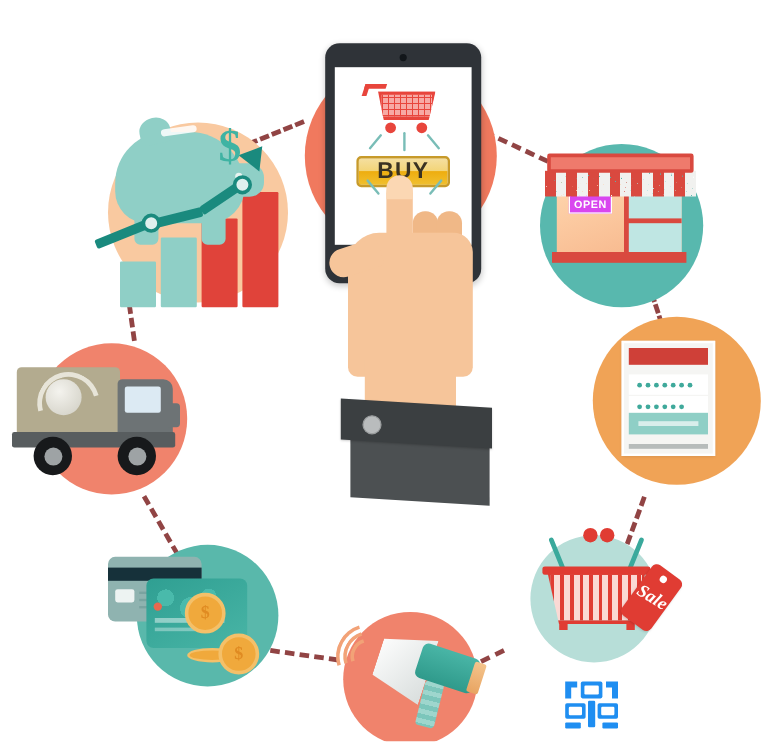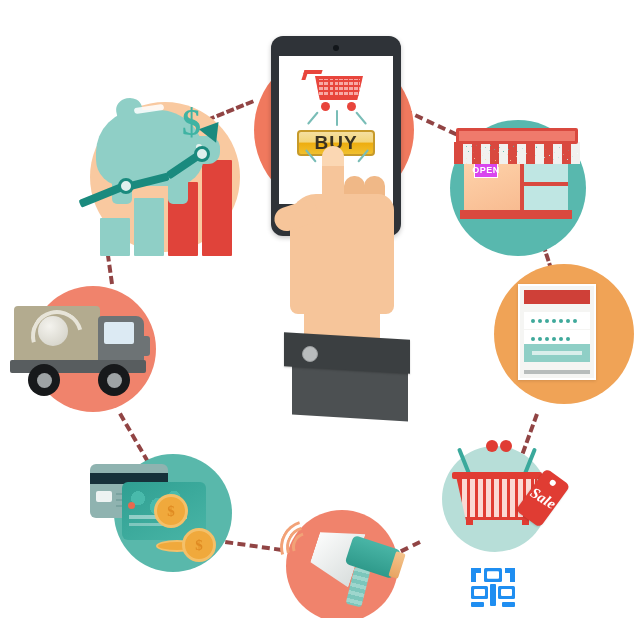--- a/index.html
+++ b/index.html
@@ -64,21 +64,21 @@
   #nShop .circ{left:18px;top:22px;width:136px;height:136px;background:#58b8ae;}
   .shop-wall{position:absolute;left:32px;top:54px;width:104px;height:62px;background:linear-gradient(160deg,#ffd6ae,#f6b489);}
   .shop-win{position:absolute;left:88px;top:54px;width:48px;height:62px;background:#bfe6e3;border-left:4px solid #d9493f;box-sizing:border-box;}
   .shop-win-bar{position:absolute;left:88px;top:84px;width:48px;height:4px;background:#d9493f;}
   .shop-awn-top{position:absolute;left:24px;top:30px;width:122px;height:16px;background:#ef7a6c;border:3px solid #d9493f;box-sizing:border-box;border-radius:2px;}
   .shop-awn{position:absolute;left:22px;top:44px;width:126px;height:22px;
     background:repeating-linear-gradient(90deg,#d9493f 0 9px,#f1f1ef 9px 18px);
     -webkit-mask-image:repeating-radial-gradient(circle at 4.5px 0,#000 0 4.5px,transparent 4.6px);
     mask-image:repeating-radial-gradient(circle at 4.5px 0,#000 0 4.5px,transparent 4.6px);}
   .shop-base{position:absolute;left:28px;top:112px;width:112px;height:9px;background:#d9493f;}
-  .open-sign{position:absolute;left:42px;top:64px;width:24px;height:16px;background:#d946ef;border:1.5px solid #fff;box-sizing:border-box;display:flex;align-items:center;justify-content:center;}
+  .open-sign{position:absolute;left:42px;top:64px;width:36px;height:16px;background:#d946ef;border:1.5px solid #fff;box-sizing:border-box;display:flex;align-items:center;justify-content:center;}
   .open-sign span{font:bold 9px "Liberation Sans",sans-serif;color:#fff;letter-spacing:.5px;}
 
   
   #nForm{left:490px;top:258px;width:146px;height:152px;}
   #nForm .circ{left:4px;top:6px;width:140px;height:140px;background:#f0a356;}
   .doc{position:absolute;left:28px;top:26px;width:78px;height:96px;background:#f5f5f3;border:2px solid #fff;box-sizing:border-box;box-shadow:0 1px 3px rgba(0,0,0,.12);}
   .doc-head{position:absolute;left:34px;top:32px;width:66px;height:14px;background:#cf4038;}
   .doc-field{position:absolute;left:34px;top:0;width:66px;height:17px;background:#fff;display:flex;align-items:center;gap:3px;padding-left:7px;box-sizing:border-box;}
   .dotd{width:4px;height:4px;border-radius:50%;background:#3fa99b;}
   .doc-block{position:absolute;left:34px;top:86px;width:66px;height:18px;background:#8fcfc6;}

